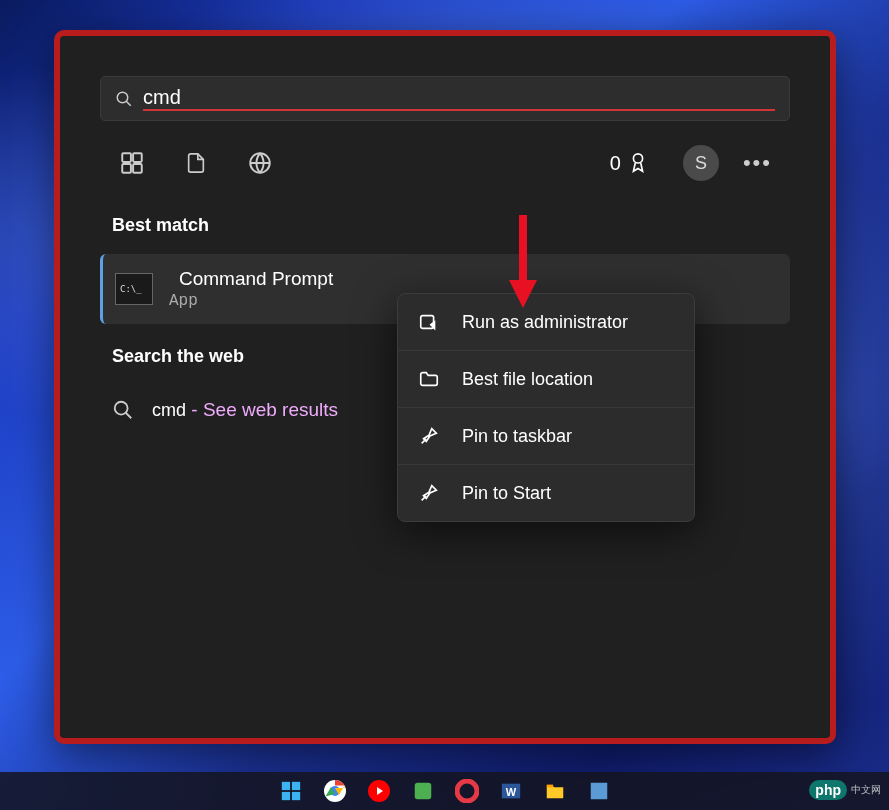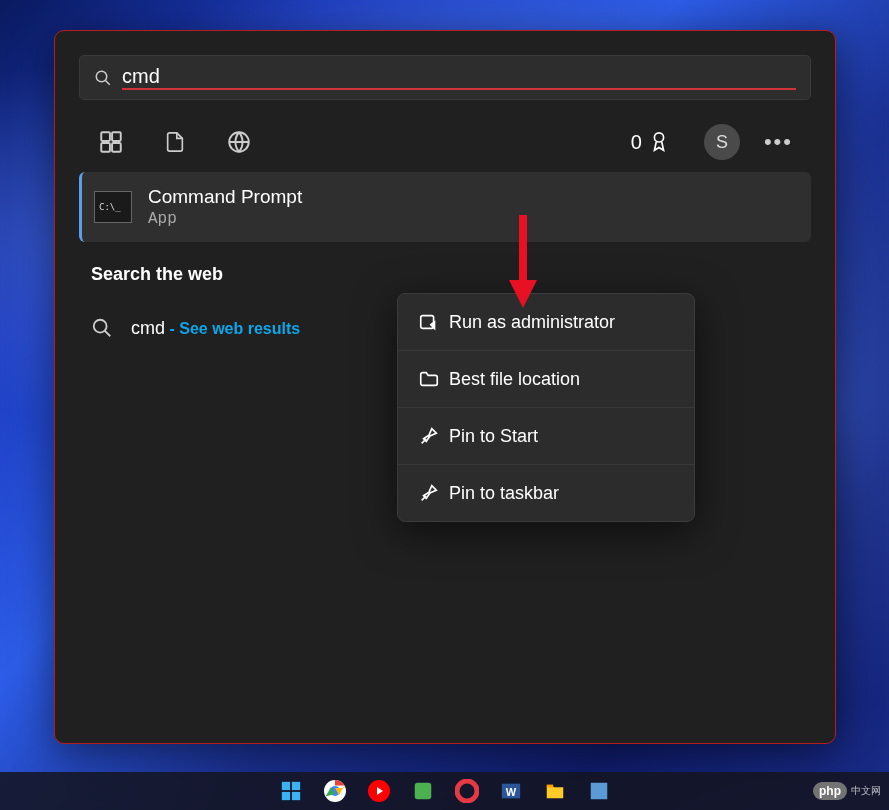--- a/index.html
+++ b/index.html
@@ -24,23 +24,23 @@
         radial-gradient(ellipse 500px 200px at 50% 10%, rgba(150,190,255,0.2), transparent 60%);
     }
     .start-panel {
       position: absolute;
       left: 54px;
       top: 30px;
       width: 782px;
       height: 714px;
       background: #202020;
       border-radius: 10px;
-      padding: 24px;
+      padding: 40px;
       box-shadow: 0 8px 40px rgba(0,0,0,0.5);
-      border: 1px solid #b91c1c;
+      border: 6px solid #b91c1c;
     }
     .search-bar {
       display: flex;
       align-items: center;
       background: #2d2d2d;
       border-radius: 5px;
       padding: 8px 14px;
       height: 45px;
       border: 1px solid #3a3a3a;
     }
@@ -132,59 +132,59 @@
       content: "C:\\_";
       color: #ddd;
       font-size: 9px;
       font-family: monospace;
     }
     .result-text { flex: 1; }
     .result-title {
       color: #fff;
       font-size: 19px;
       font-weight: 500;
+      margin-left: 10px;
     }
     .result-subtitle {
       color: #aaa;
       font-size: 16px;
       margin-top: 2px;
       font-family: Liberation Mono, monospace;
     }
     .web-item {
       display: flex;
       align-items: center;
       padding: 14px 12px;
       gap: 18px;
       cursor: pointer;
     }
     .web-term {
       color: #fff;
       font-size: 18px;
     }
     .web-suffix {
-      color: #0ea5e9;
-      font-size: 16px;
-      font-weight: bold;
+      color: #f0abfc;
+      font-size: 19px;
     }
     .context-menu {
       position: absolute;
       left: 397px;
       top: 293px;
       width: 298px;
       background: #2c2c2c;
       border-radius: 8px;
       box-shadow: 0 10px 40px rgba(0,0,0,0.6);
       border: 1px solid #3c3c3c;
       overflow: hidden;
     }
     .menu-item {
       display: flex;
       align-items: center;
       padding: 17px 20px;
-      gap: 9px;
+      gap: 22px;
       color: #fff;
       font-size: 18px;
       cursor: pointer;
       border-bottom: 1px solid #383838;
     }
     .menu-item:last-child { border-bottom: none; }
     .menu-icon {
       width: 22px;
       height: 22px;
       display: flex;
@@ -219,23 +219,23 @@
     }
     .watermark {
       position: absolute;
       right: 8px;
       bottom: 10px;
       display: flex;
       align-items: center;
       gap: 4px;
     }
     .watermark-badge {
-      background: #737373;
-      color: #fff;
-      font-size: 12px;
+      background: #0f766e;
+      color: #fff;
+      font-size: 14px;
       padding: 2px 6px;
       border-radius: 10px;
       font-weight: bold;
     }
     .watermark-text {
       color: rgba(255,255,255,0.7);
       font-size: 10px;
     }
   </style>
 </head>
@@ -283,20 +283,21 @@
         <circle cx="12" cy="7" r="5"></circle>
           <path d="M9 12l-2 9 5-3 5 3-2-9"></path>
       </svg>
     </div>
     <div class="avatar">
       <span>S</span>
     </div>
     <div class="more-btn">•••</div>
   </div>
 
+  <div class="section-title">Best match</div>
 
   <div class="best-match-item">
     <div class="cmd-icon"></div>
     <div class="result-text">
       <div class="result-title">Command Prompt</div>
       <div class="result-subtitle">App</div>
     </div>
   </div>
 
   <div class="section-title">Search the web</div>
@@ -335,30 +336,30 @@
     </div>
     <span>Best file location</span>
   </div>
   <div class="menu-item">
     <div class="menu-icon">
       <svg width="22" height="22" viewBox="0 0 24 24" fill="none" stroke="#fff" stroke-width="1.8">
         <path d="M15 4l5 5-7 3-4 6-3-3 6-4z"></path>
           <line x1="9" y1="15" x2="4" y2="20"></line>
       </svg>
     </div>
-    <span>Pin to Start</span>
+    <span>Pin to taskbar</span>
   </div>
   <div class="menu-item">
     <div class="menu-icon">
       <svg width="22" height="22" viewBox="0 0 24 24" fill="none" stroke="#fff" stroke-width="1.8">
         <path d="M15 4l5 5-7 3-4 6-3-3 6-4z"></path>
           <line x1="9" y1="15" x2="4" y2="20"></line>
       </svg>
     </div>
-    <span>Pin to taskbar</span>
+    <span>Pin to Start</span>
   </div>
 </div>
 
 <div class="taskbar">
   <div class="tb-icon">
     <svg width="22" height="22" viewBox="0 0 24 24">
         <rect x="2" y="2" width="9" height="9" fill="#3cb2f2"></rect>
         <rect x="13" y="2" width="9" height="9" fill="#3cb2f2"></rect>
         <rect x="2" y="13" width="9" height="9" fill="#3cb2f2"></rect>
         <rect x="13" y="13" width="9" height="9" fill="#3cb2f2"></rect>

